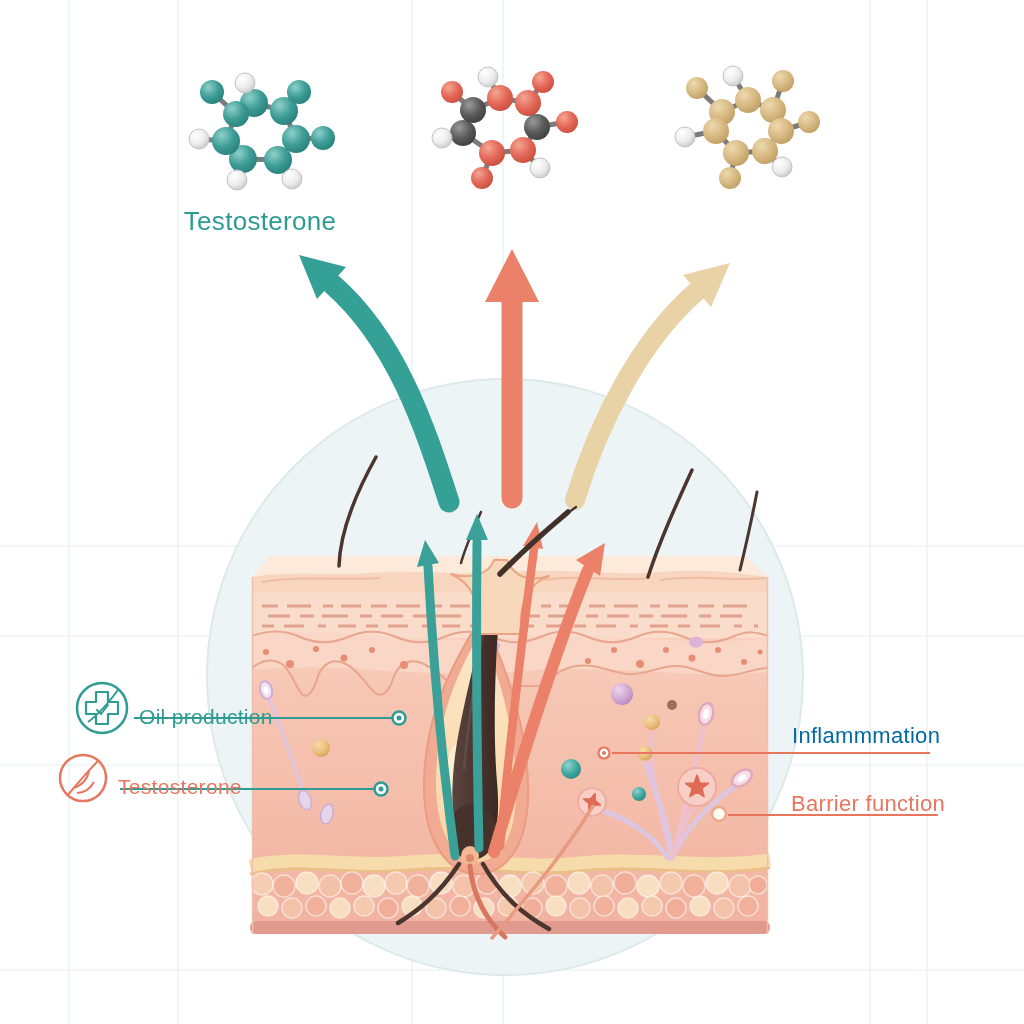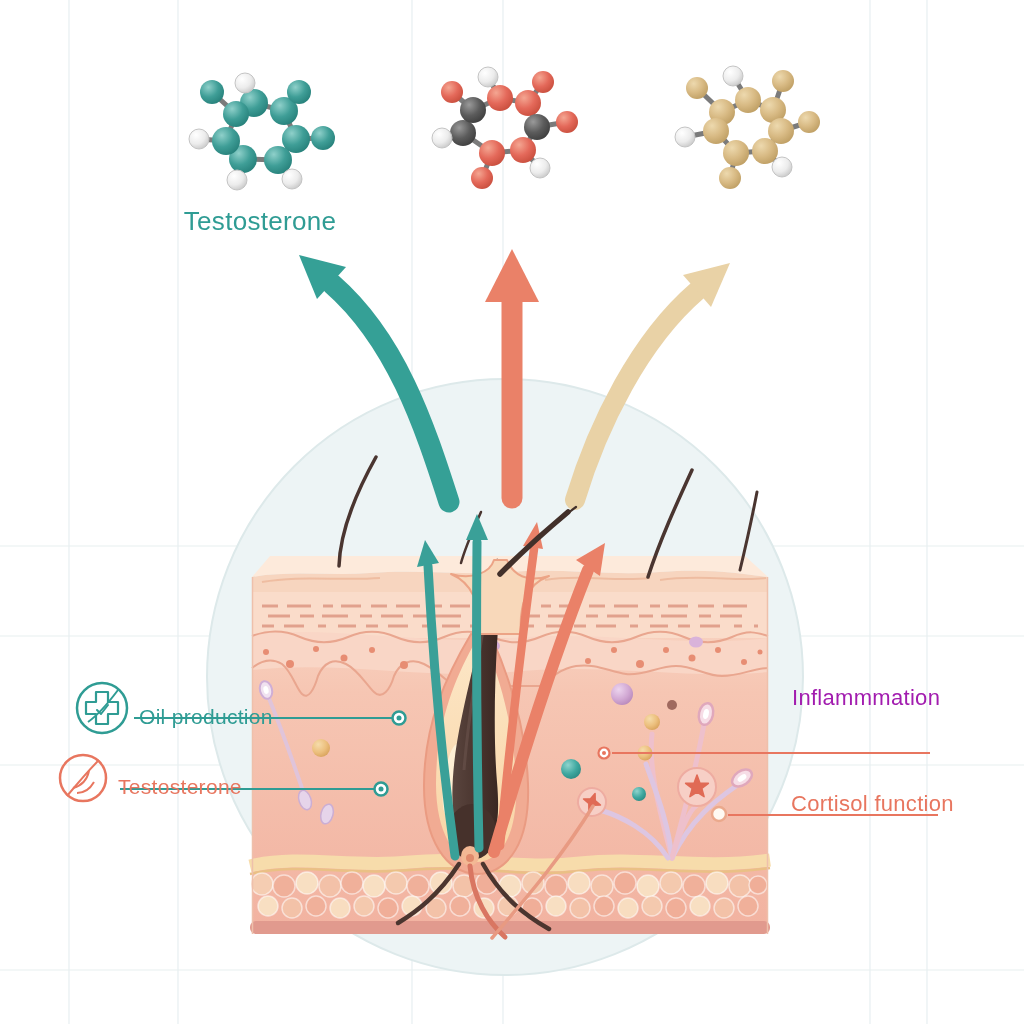--- a/index.html
+++ b/index.html
@@ -435,16 +435,16 @@
     <svg width="52" height="52" viewBox="0 0 52 52" style="overflow:visible">
       <circle cx="26" cy="26" r="23" fill="none" stroke="#e8765f" stroke-width="2.5"></circle>
       <path d="M10,44 C20,32 32,18 42,8" fill="none" stroke="#e8765f" stroke-width="2"></path>
       <path d="M16,36 C24,34 30,28 32,19" fill="none" stroke="#e8765f" stroke-width="2"></path>
       <path d="M20,41 C27,41 33,37 37,30" fill="none" stroke="#e8765f" stroke-width="2"></path>
     </svg>
   </span>
   <span class="txt" style="color: rgb(232, 118, 95);">Testosterone</span>
 </div>
 
-<div class="label right-label" style="left: 792px; top: 685px; color: #a21caf;">Inflammmation</div>
-<div class="label right-label" style="left: 791px; top: 791px; color: rgb(232, 118, 95);">Cortisol function</div>
+<div class="label right-label" style="left: 792px; top: 723px; color: #0369a1;">Inflammmation</div>
+<div class="label right-label" style="left: 791px; top: 791px; color: rgb(232, 118, 95);">Barrier function</div>
 
 </div>
 
 </body></html>

